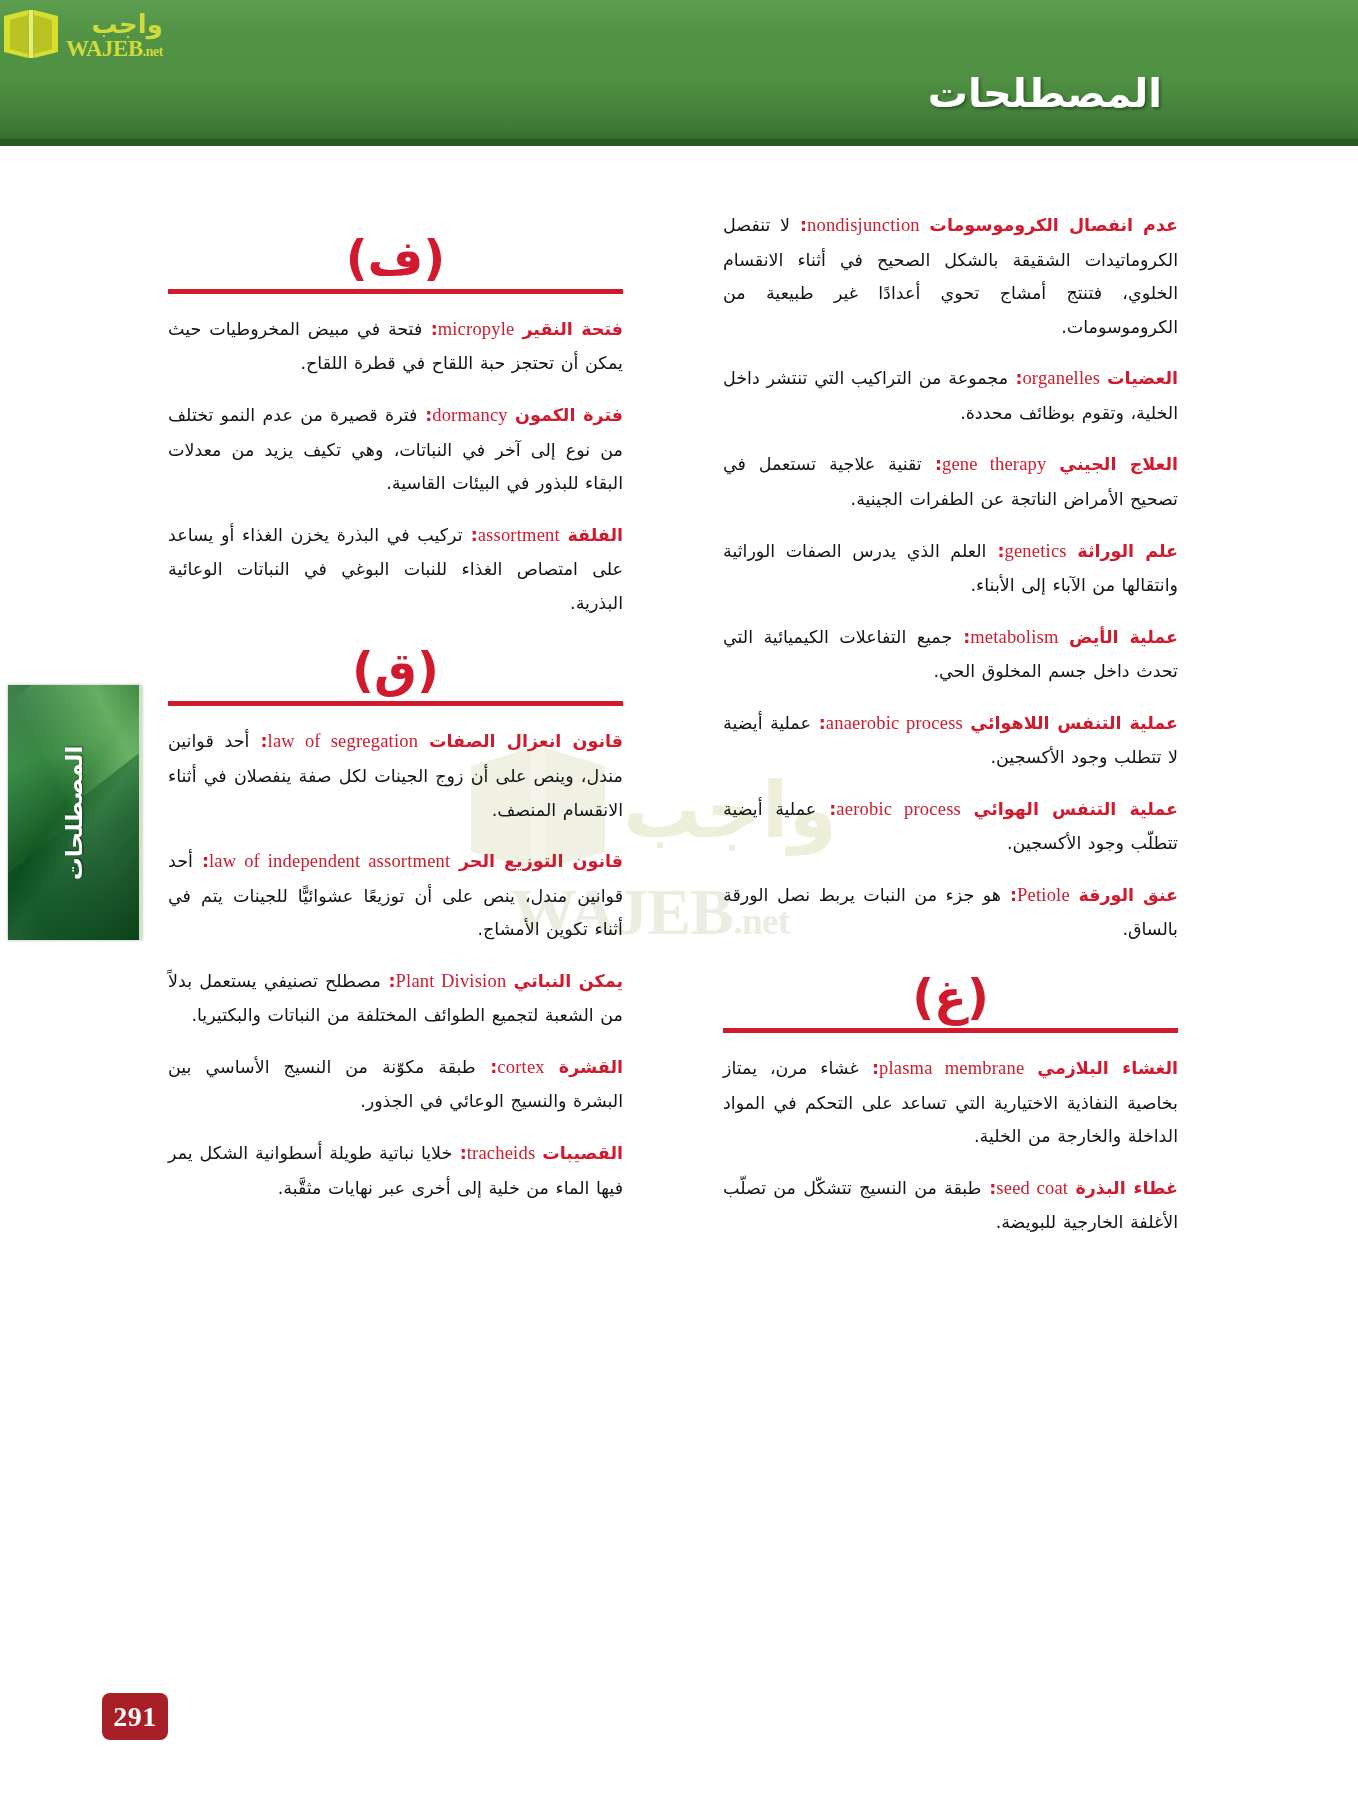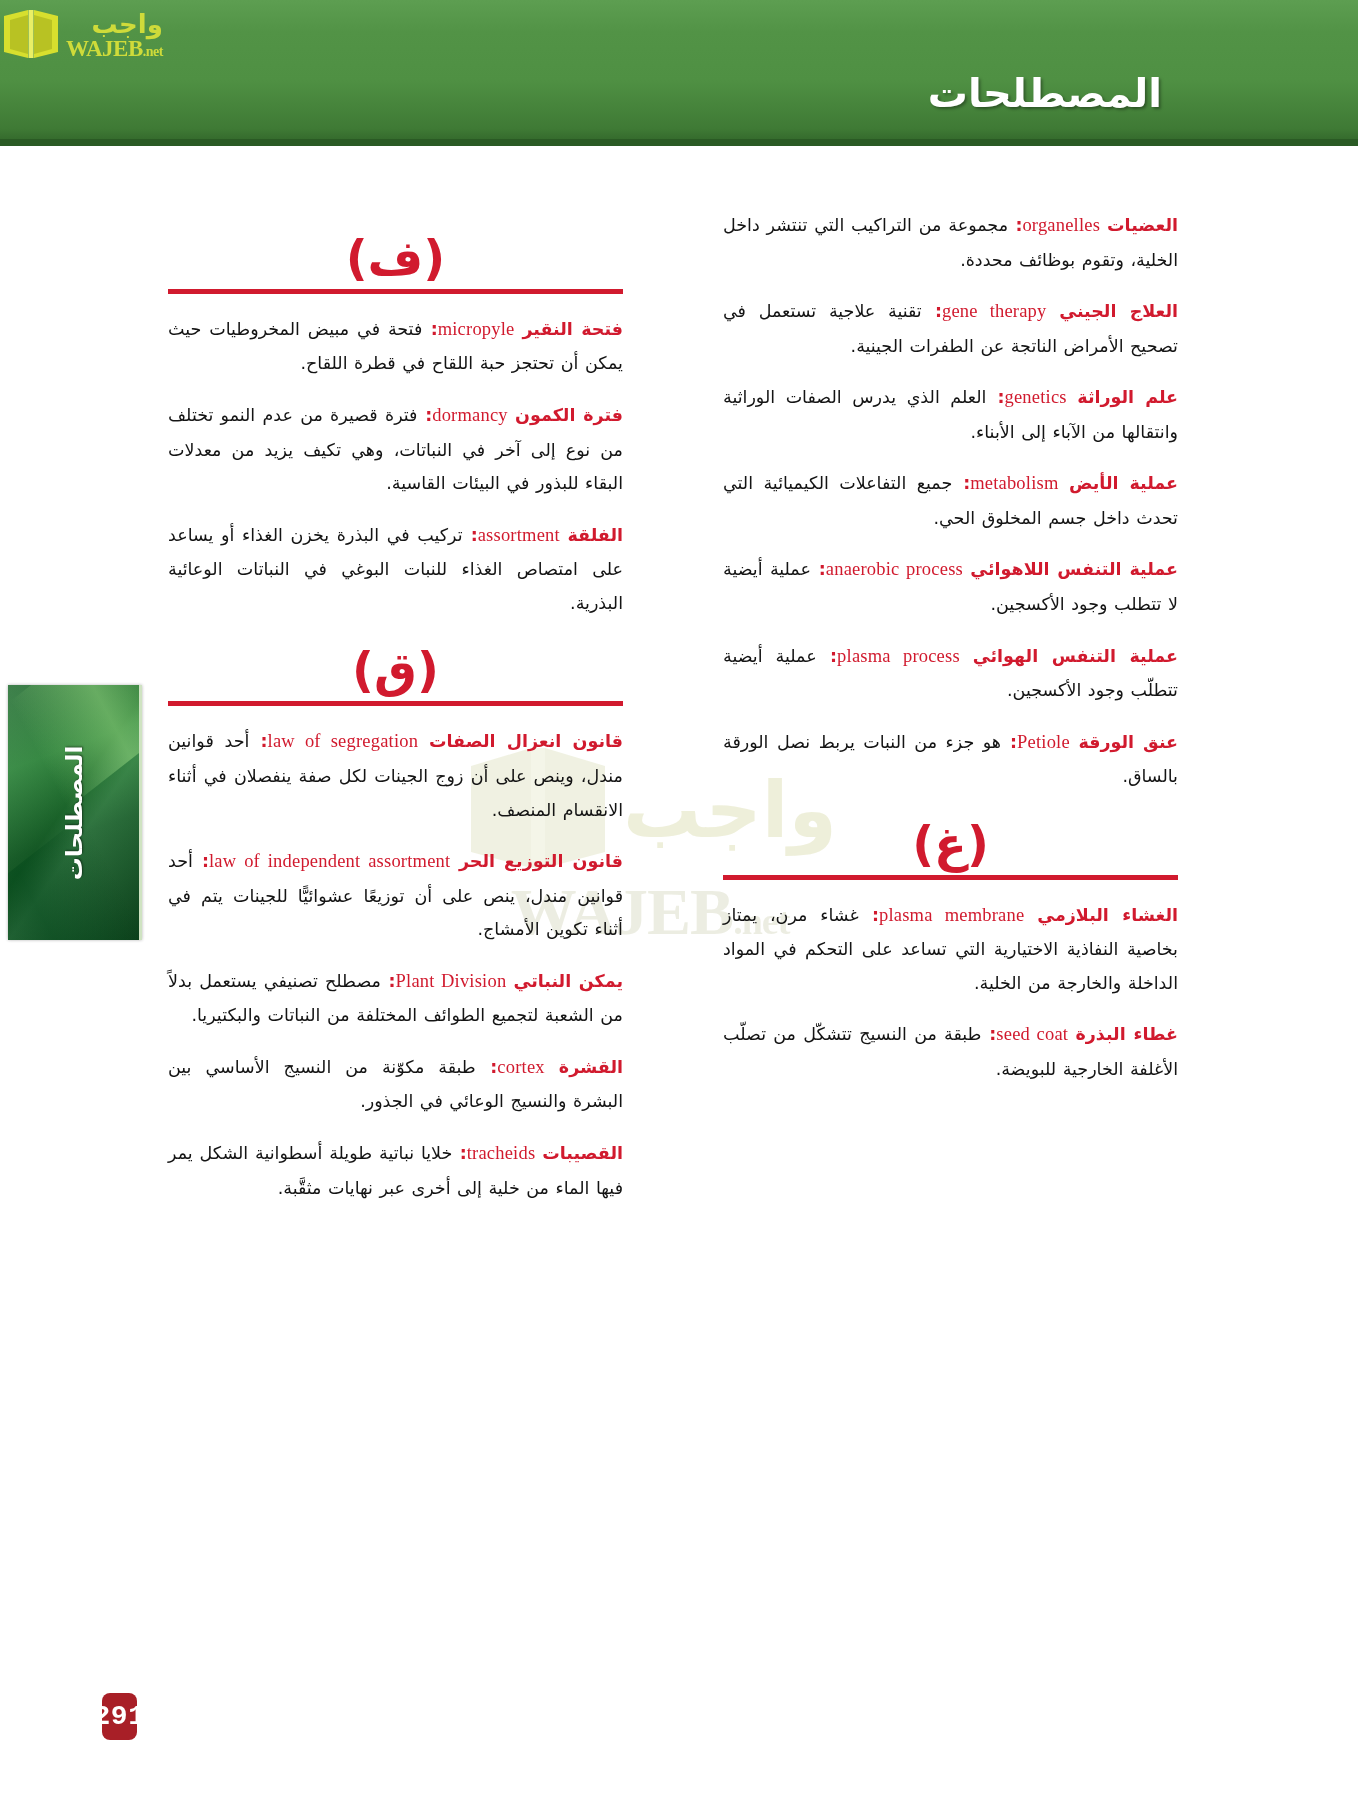--- a/index.html
+++ b/index.html
@@ -217,25 +217,25 @@
     height: 5px;
     background: #d11a2e;
     margin-top: 6px;
     width: 100%;
   }
 
   
   .page-badge {
     position: absolute;
     left: 102px; bottom: 60px;
-    width: 35px; height: 47px;
+    width: 66px; height: 47px;
     background: #a81f27;
     border-radius: 8px;
     color: #ffffff;
-    font-family: Liberation Mono, monospace;
+    font-family: Liberation Serif, serif;
     font-weight: bold;
     font-size: 28px;
     display: flex;
     align-items: center;
     justify-content: center;
     letter-spacing: 0.5px;
   }
 </style>
 </head>
 <body>
@@ -276,33 +276,34 @@
     </div>
     <span class="wm-ar">واجب</span>
   </div>
   <div class="wm-en"><span>WAJEB</span><span class="s">.net</span></div>
 </div>
 
 <div class="content">
 
   <div class="col col-right">
 
+    <p class="entry"><span class="term-ar">عدم انفصال الكروموسومات</span> <span class="term-en">nondisjunction</span><span class="colon">: </span><span>لا تنفصل الكروماتيدات الشقيقة بالشكل الصحيح في أثناء الانقسام الخلوي، فتنتج أمشاج تحوي أعدادًا غير طبيعية من الكروموسومات.</span></p>
 
     <p class="entry"><span class="term-ar">العضيات</span> <span class="term-en">organelles</span><span class="colon">: </span><span>مجموعة من التراكيب التي تنتشر داخل الخلية، وتقوم بوظائف محددة.</span></p>
 
     <p class="entry"><span class="term-ar">العلاج الجيني</span> <span class="term-en">gene therapy</span><span class="colon">: </span><span>تقنية علاجية تستعمل في تصحيح الأمراض الناتجة عن الطفرات الجينية.</span></p>
 
     <p class="entry"><span class="term-ar">علم الوراثة</span> <span class="term-en">genetics</span><span class="colon">: </span><span>العلم الذي يدرس الصفات الوراثية وانتقالها من الآباء إلى الأبناء.</span></p>
 
     <p class="entry"><span class="term-ar">عملية الأيض</span> <span class="term-en">metabolism</span><span class="colon">: </span><span>جميع التفاعلات الكيميائية التي تحدث داخل جسم المخلوق الحي.</span></p>
 
 
     <p class="entry"><span class="term-ar">عملية التنفس اللاهوائي</span> <span class="term-en">anaerobic process</span><span class="colon">: </span><span>عملية أيضية لا تتطلب وجود الأكسجين.</span></p>
 
-    <p class="entry"><span class="term-ar">عملية التنفس الهوائي</span> <span class="term-en">plasma process</span><span class="colon">: </span><span>عملية أيضية تتطلّب وجود الأكسجين.</span></p>
+    <p class="entry"><span class="term-ar">عملية التنفس الهوائي</span> <span class="term-en">aerobic process</span><span class="colon">: </span><span>عملية أيضية تتطلّب وجود الأكسجين.</span></p>
 
 
     <p class="entry"><span class="term-ar">عنق الورقة</span> <span class="term-en">Petiole</span><span class="colon">: </span><span>هو جزء من النبات يربط نصل الورقة بالساق.</span></p>
 
     <div class="letter-sec">
       <span class="letter-glyph">(غ)</span>
       <div class="letter-rule"></div>
     </div>
 
     <p class="entry"><span class="term-ar">الغشاء البلازمي</span> <span class="term-en">plasma membrane</span><span class="colon">: </span><span>غشاء مرن، يمتاز بخاصية النفاذية الاختيارية التي تساعد على التحكم في المواد الداخلة والخارجة من الخلية.</span></p>

